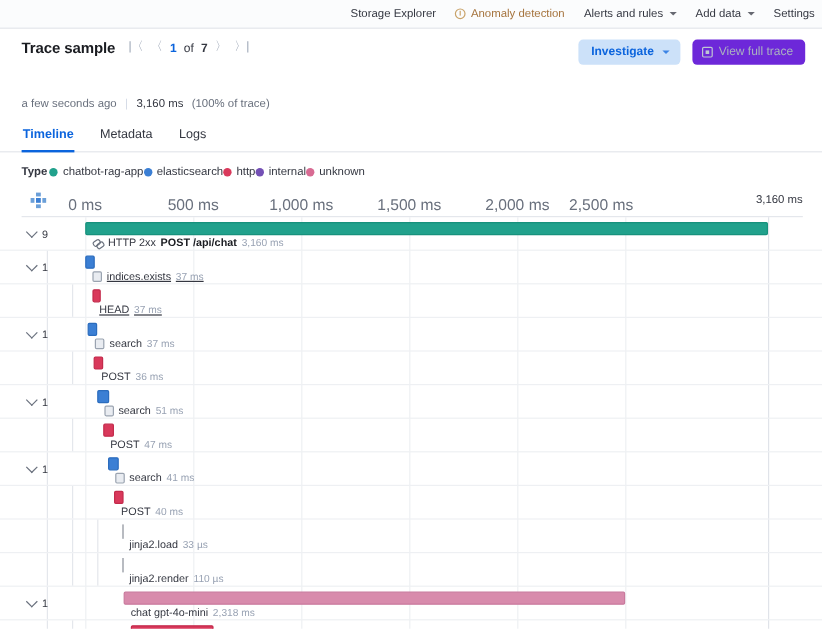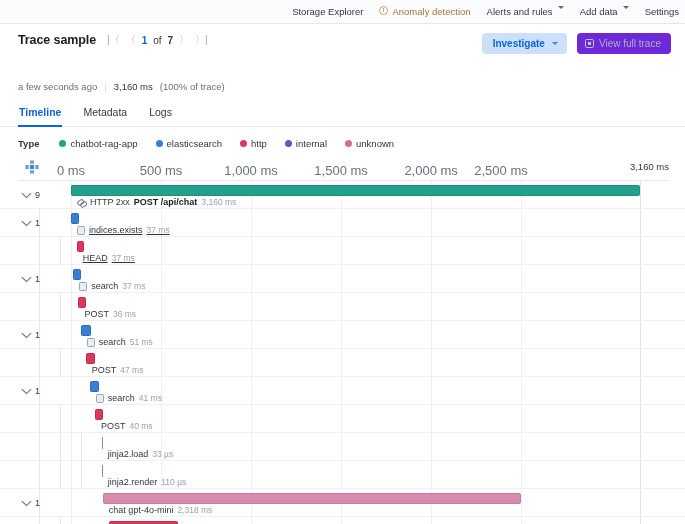--- a/index.html
+++ b/index.html
@@ -18,21 +18,21 @@
     border-bottom: 1px solid #e4e7ec;
     display: flex;
     align-items: center;
     justify-content: flex-end;
     padding-right: 6px;
     gap: 16px;
     font-size: 9.5px;
     color: #343741;
   }
   .topnav .nav-item {
-    display: flex; gap: 4px;
+    display: flex; align-items: center; gap: 4px;
     white-space: nowrap; cursor: pointer;
   }
   .topnav .nav-item.accent { color: #a5733d; }
   .caret {
     width: 0; height: 0;
     border-left: 3px solid transparent;
     border-right: 3px solid transparent;
     border-top: 3.5px solid currentColor;
     opacity: .75;
     display: inline-block;
@@ -107,21 +107,21 @@
     font-size: 10.5px; color: #343741;
     padding: 4px 1px 7px 1px;
     cursor: pointer;
     border-bottom: 2px solid transparent;
     margin-bottom: -1px;
   }
   .tab.active { color: #0b64dd; font-weight: bold; border-bottom-color: #0b64dd; }
 
   
   .legend {
-    display: flex; align-items: center; gap: 18px;
+    display: flex; align-items: center; gap: 0;
     padding: 11px 0 0 18px;
     font-size: 9.5px; color: #343741;
   }
   .legend-label { font-weight: bold; margin-right: 2px; }
   .legend-item { display: flex; align-items: center; gap: 4px; }
   .dot { width: 7px; height: 7px; border-radius: 50%; flex: 0 0 auto; }
 
   
   .axis {
     position: relative;

